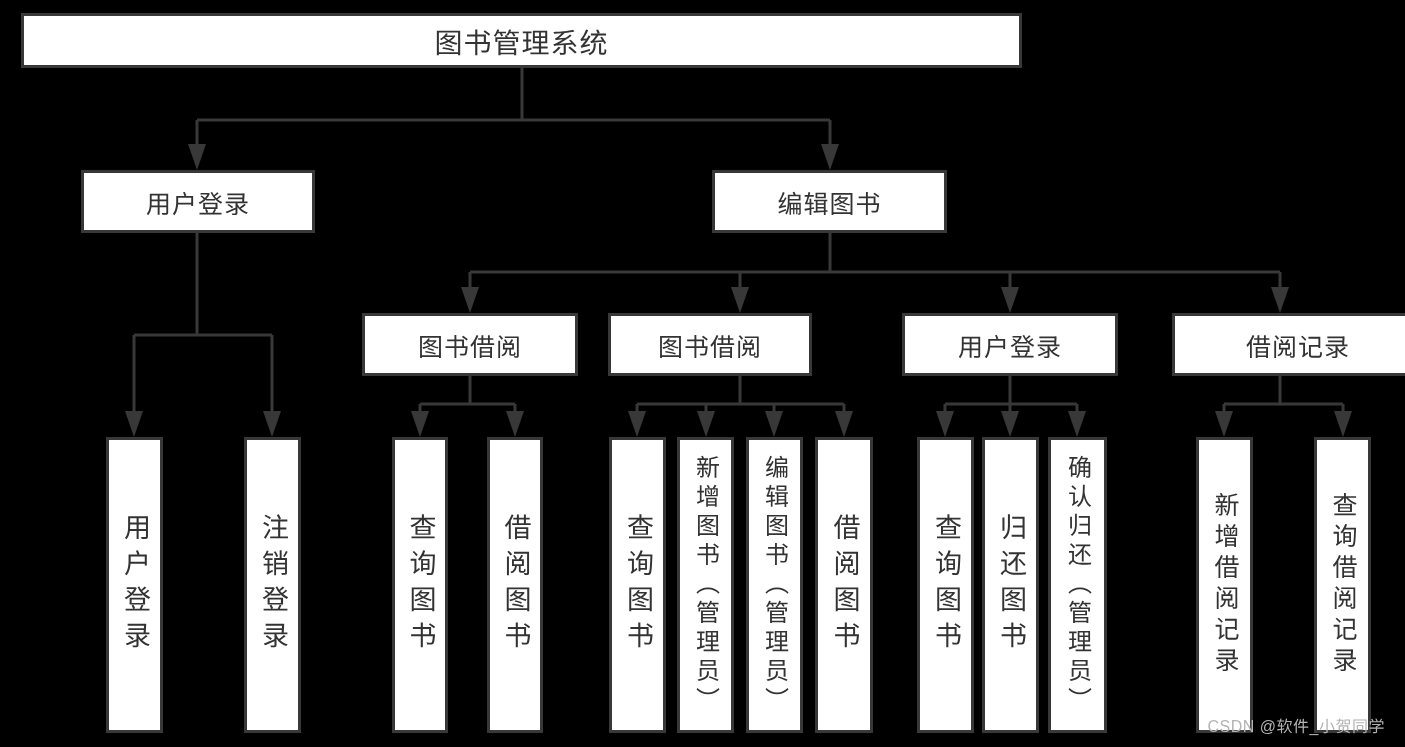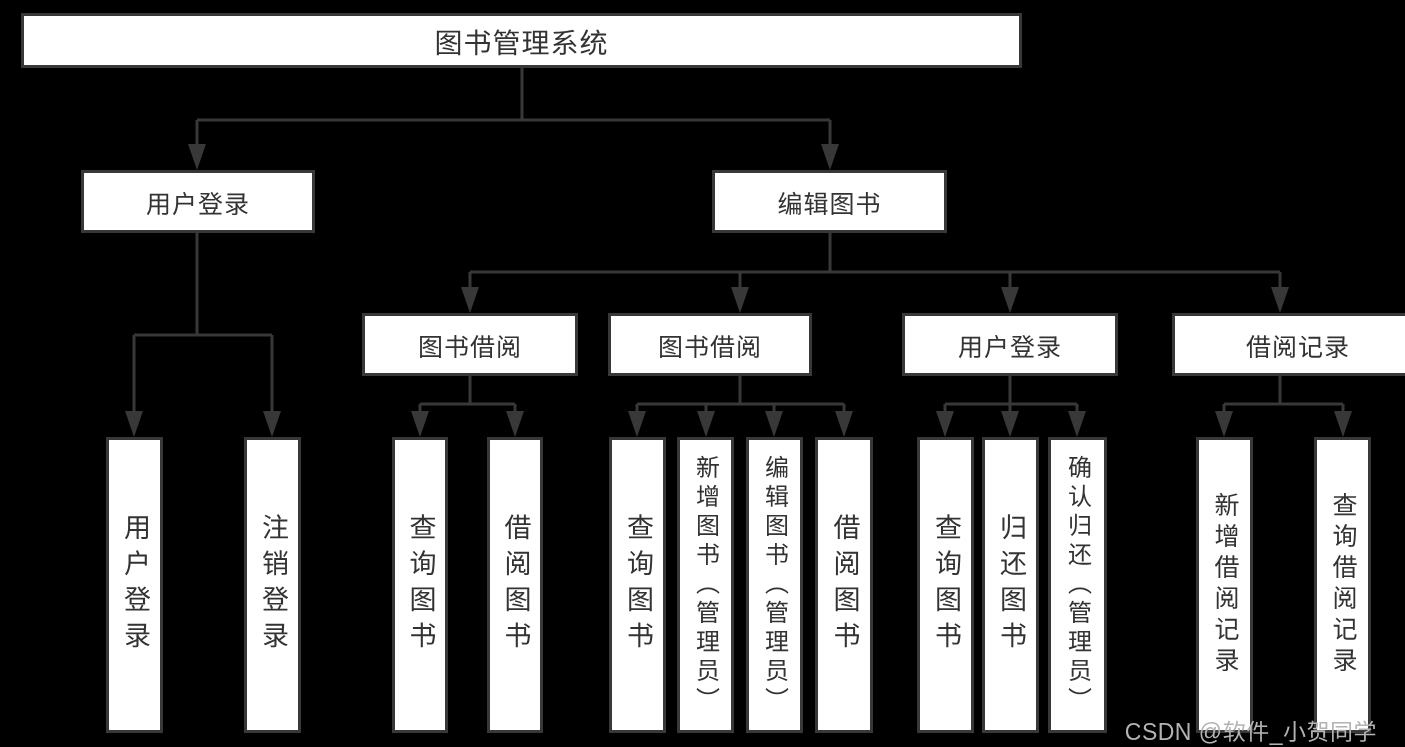--- a/index.html
+++ b/index.html
@@ -29,22 +29,22 @@
     writing-mode:vertical-rl;
     text-orientation:mixed;
     font-size:27px;
     letter-spacing:9px;
     line-height:1;
   }
   .vbox span.medium{font-size:25px;letter-spacing:6px;}
   .vbox span.long{font-size:24px;letter-spacing:5px;}
   .watermark{
     position:absolute;
-    top:713px;right:28px;
-    font-size:23px;
+    top:713px;right:20px;
+    font-size:16px;
     color:#b3b3b3;
     letter-spacing:0.5px;
     white-space:nowrap;
   }
 </style>
 </head>
 <body>
 
 <div class="stage">
 

